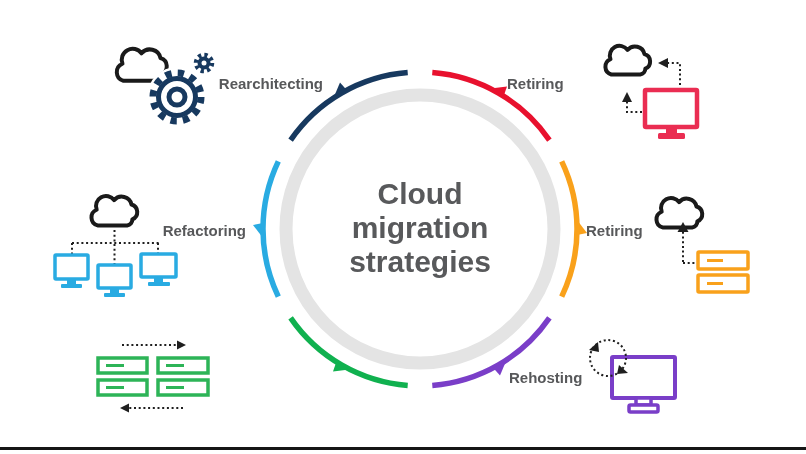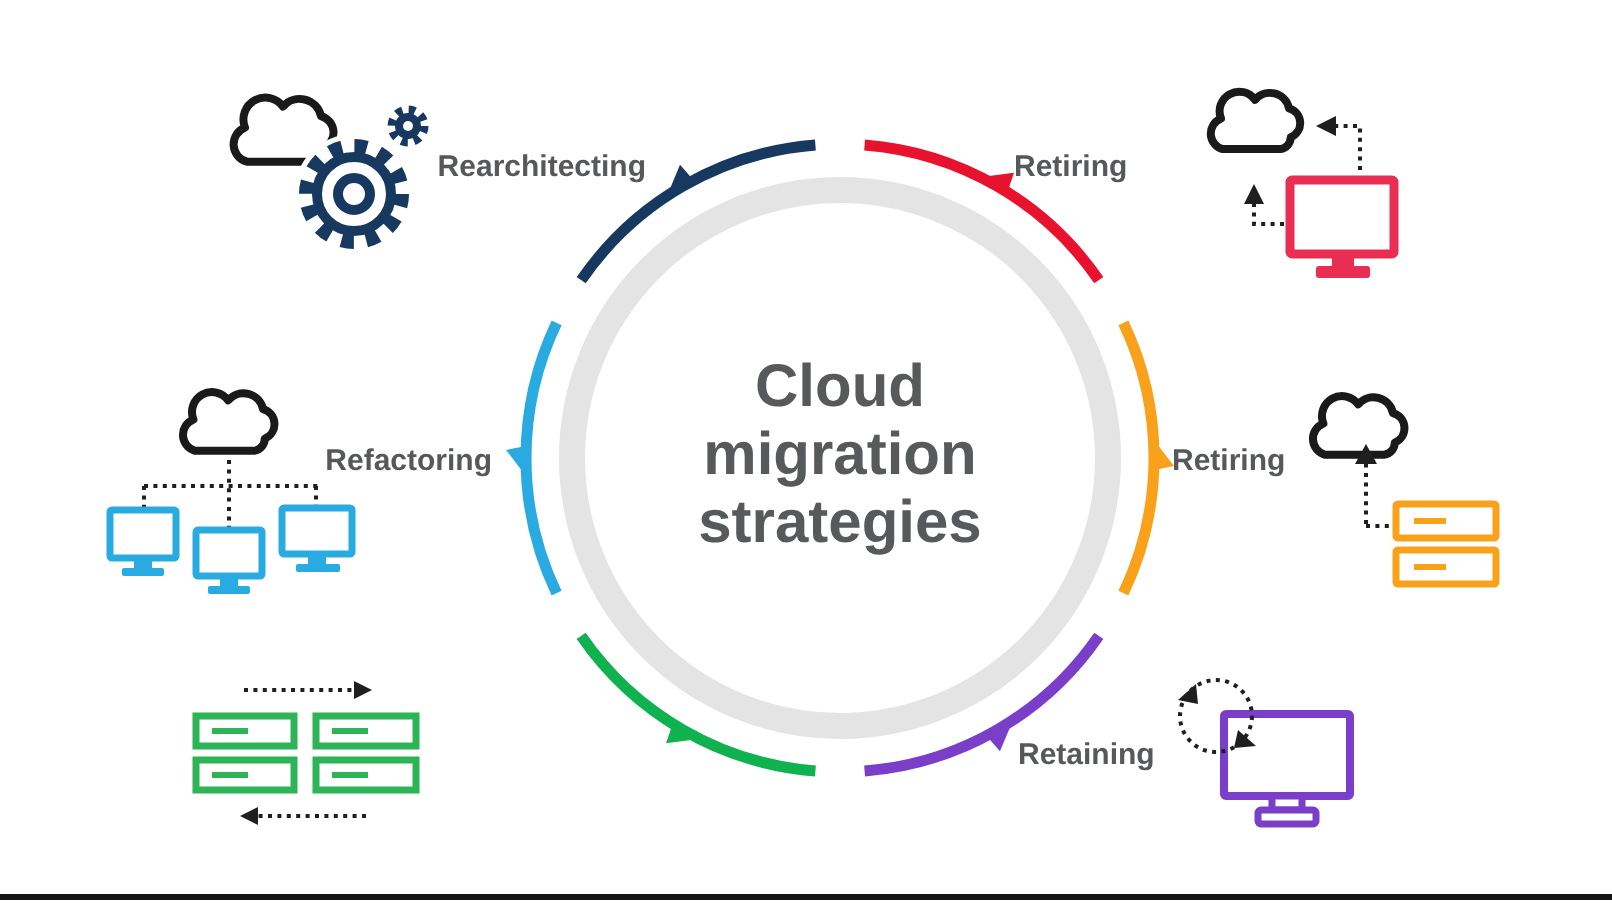--- a/index.html
+++ b/index.html
@@ -46,21 +46,21 @@
       <path d="M 28.3 237.6 A 157 157 0 0 1 28.3 102.4" stroke="#29abe2" stroke-width="5.5" fill="none"></path>
       <polygon points="13.0,179.0 13.0,164.0 3.0,166.0" fill="#29abe2"></polygon>
       <path d="M 40.6 81.1 A 157 157 0 0 1 157.7 13.5" stroke="#17395f" stroke-width="5.5" fill="none"></path>
       <polygon points="83.7,38.5 96.7,31.0 90.0,23.4" fill="#17395f"></polygon>
     </svg>
 
   <div class="center-title">Cloud migration strategies</div>
 
   <span class="lbl lbl-rehosting">Retiring</span>
   <span class="lbl lbl-retiring">Retiring</span>
-  <span class="lbl lbl-retaining">Retaining</span>
+  <span class="lbl lbl-retaining">Rehosting</span>
   <span class="lbl lbl-refactoring">Refactoring</span>
   <span class="lbl lbl-rearchitecting">Rearchitecting</span>
 
   <svg style="left:100px;top:32px;" width="120" height="105" viewBox="0 0 120 105">
     <use href="#cloud" class="cloud" transform="translate(13,8) scale(0.95)" stroke-width="4.2"></use>
     <g>
       <circle cx="77" cy="65" r="30" fill="#ffffff" stroke="none"></circle>
       <circle cx="77" cy="65" r="24" fill="none" stroke="#17395f" stroke-width="7" stroke-dasharray="6.3 6.27"></circle>
       <circle cx="77" cy="65" r="18.5" fill="#ffffff" stroke="#17395f" stroke-width="5"></circle>
       <circle cx="77" cy="65" r="8" fill="#ffffff" stroke="#17395f" stroke-width="5"></circle>

